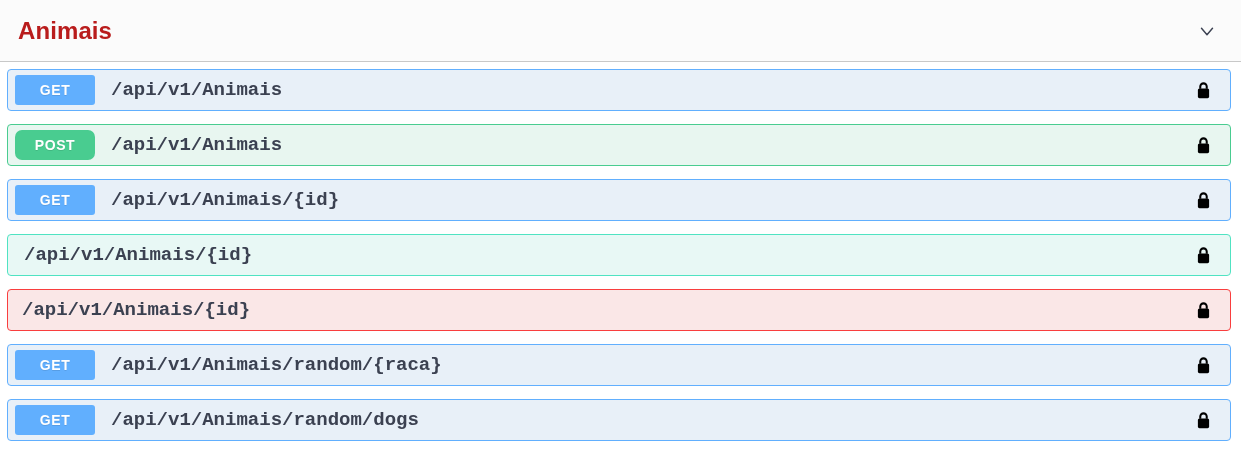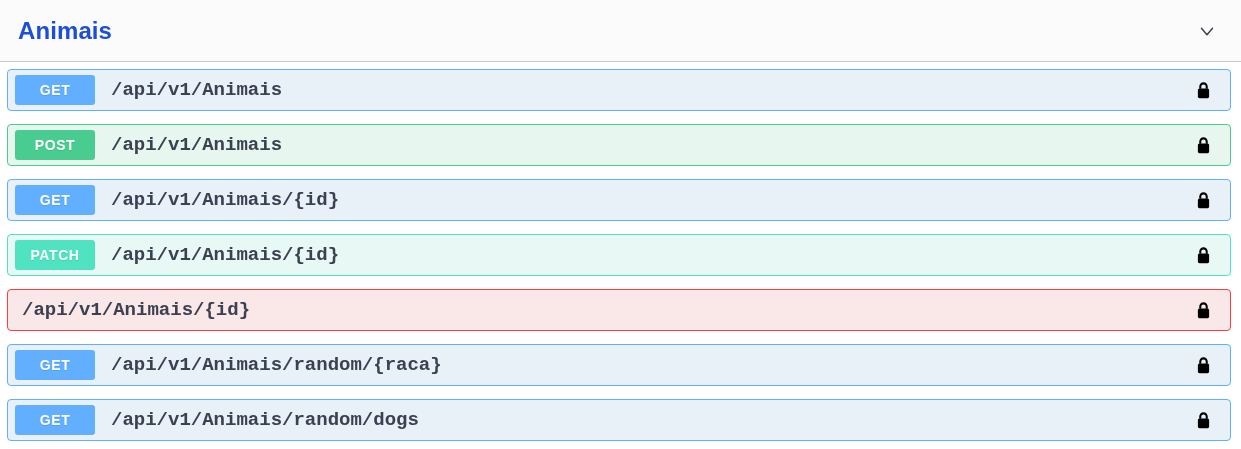--- a/index.html
+++ b/index.html
@@ -30,21 +30,21 @@
     align-items: center;
     justify-content: space-between;
     padding: 0 14px 0 18px;
     background: #fbfbfb;
     border-bottom: 1px solid #c8c8c8;
     cursor: pointer;
   }
   .tag-title {
     font-size: 24px;
     font-weight: bold;
-    color: #1d4ed8;
+    color: #b91c1c;
     letter-spacing: 0.1px;
     line-height: 1;
     font-family: "Liberation Sans", sans-serif;
   }
   .chevron-btn {
     width: 40px;
     height: 40px;
     display: flex;
     align-items: center;
     justify-content: center;
@@ -114,21 +114,21 @@
     padding: 0;
     cursor: pointer;
   }
   .op-lock svg { display: block; }
 
   
   .op-row.m-get      { background: #e8f0f8; border-color: #61affe; }
   .op-row.m-get    .op-badge { background: #61affe; }
 
   .op-row.m-post     { background: #e8f6f0; border-color: #49cc90; }
-  .op-row.m-post   .op-badge { background: #49cc90; }
+  .op-row.m-post   .op-badge { background: #49cc90; border-radius: 7px; }
 
   .op-row.m-patch    { background: #e8f8f5; border-color: #50e3c2; }
   .op-row.m-patch  .op-badge { background: #50e3c2; }
 
   .op-row.m-delete   { background: #fae7e7; border-color: #f93e3e; }
   .op-row.m-delete .op-badge { background: #f93e3e; width: 88px; min-width: 88px; }
   .op-row.m-delete .op-path  { margin-left: 14px; }
 </style>
 </head>
 <body>
@@ -169,21 +169,20 @@
         <span class="op-badge">GET</span>
         <span class="op-path">/api/v1/Animais/{id}</span>
         <button class="op-lock">
           <svg width="17" height="19" viewBox="0 0 20 22">
             <path d="M6.2 9V6.4a3.8 3.8 0 1 1 7.6 0V9" fill="none" stroke="#000000" stroke-width="2.4"></path>
             <rect x="3.4" y="8.7" width="13.2" height="11.3" rx="1.8" fill="#000000"></rect>
           </svg>
         </button>
       </div>
       <div class="op-row m-patch">
-        <span class="op-badge">PATCH</span>
         <span class="op-path">/api/v1/Animais/{id}</span>
         <button class="op-lock">
           <svg width="17" height="19" viewBox="0 0 20 22">
             <path d="M6.2 9V6.4a3.8 3.8 0 1 1 7.6 0V9" fill="none" stroke="#000000" stroke-width="2.4"></path>
             <rect x="3.4" y="8.7" width="13.2" height="11.3" rx="1.8" fill="#000000"></rect>
           </svg>
         </button>
       </div>
       <div class="op-row m-delete">
         <span class="op-path">/api/v1/Animais/{id}</span>

